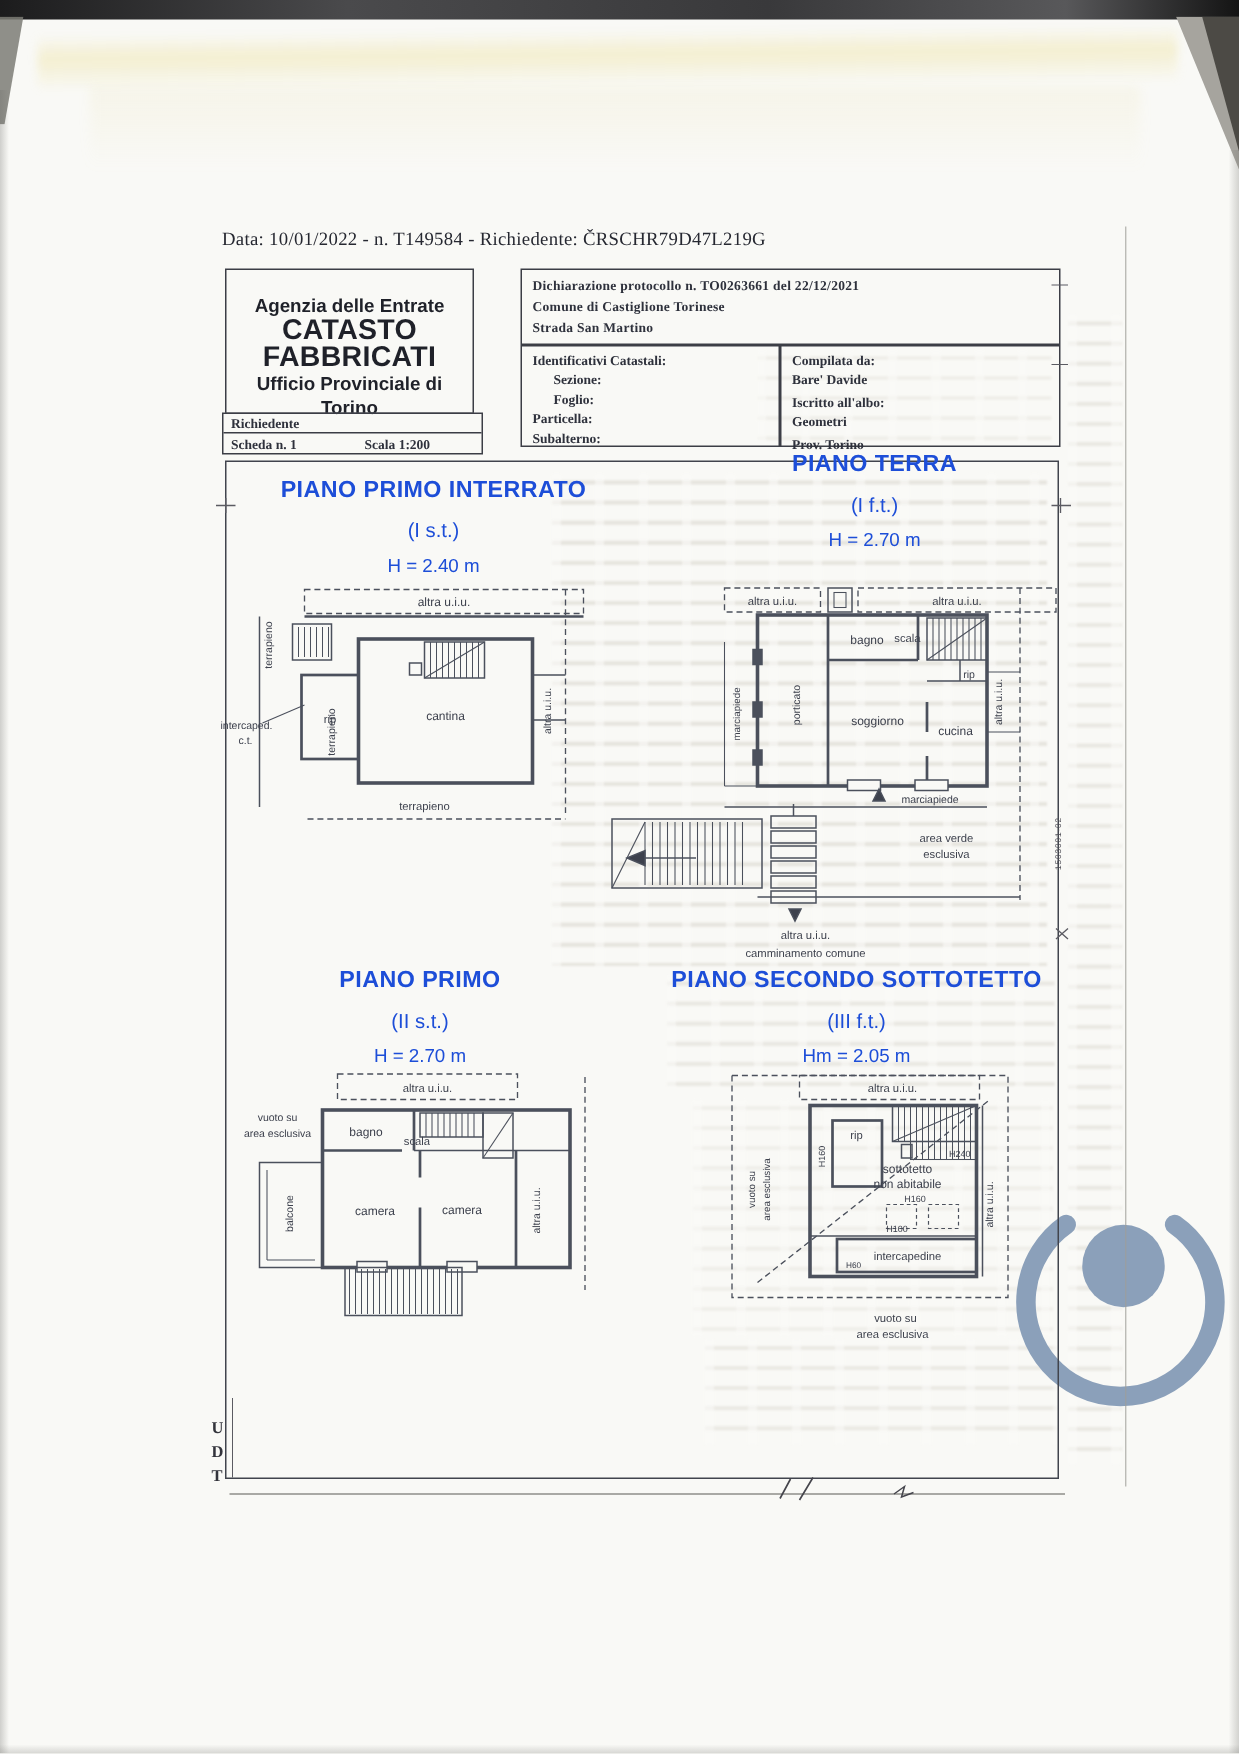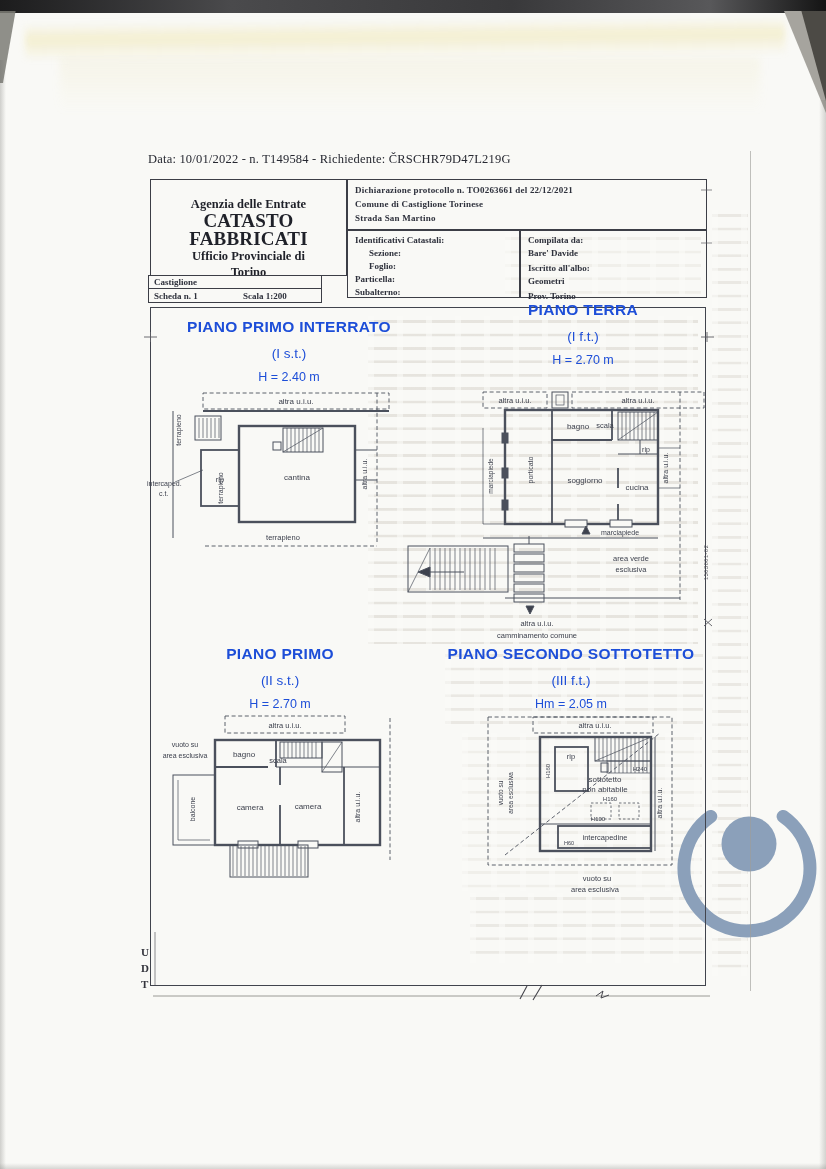--- a/index.html
+++ b/index.html
@@ -27,21 +27,21 @@
          background:linear-gradient(180deg,rgba(233,222,155,.14),rgba(233,222,155,0));filter:blur(4px);}
   
   .bleed{position:absolute;pointer-events:none;opacity:.6;filter:blur(.6px);
     background-image:
       repeating-linear-gradient(90deg,rgba(252,252,250,.6) 0 6px,rgba(252,252,250,0) 6px 29px),
       repeating-linear-gradient(180deg,rgba(255,255,255,0) 0 4px,rgba(147,136,117,.30) 4.5px 6.8px,rgba(255,255,255,0) 7.2px 13.4px);}
   
   .dataline{position:absolute;left:148px;top:152px;font-family:"Liberation Serif",serif;
             font-size:12.5px;color:#262831;letter-spacing:.2px;}
   .hbox{position:absolute;border:1.2px solid #3c3e46;box-sizing:border-box;background:rgba(252,252,249,.25);}
-  .office{left:150px;top:179px;width:197px;height:97px;text-align:center;color:#1f2129;padding-top:16px;font-family:Liberation Serif, serif;}
+  .office{left:150px;top:179px;width:166px;height:97px;text-align:center;color:#1f2129;padding-top:16px;}
   .office .o1{font-weight:700;font-size:12.5px;line-height:16px;}
   .office .o2{font-weight:700;font-size:19px;line-height:18px;letter-spacing:.2px;}
   .typed{font-family:Liberation Serif, serif;font-weight:700;color:#2e313c;}
   .decl{left:347px;top:179px;width:360px;height:51px;font-size:9px;line-height:14px;padding:3px 0 0 7px;letter-spacing:.2px;}
   .ident{left:347px;top:230px;width:173px;height:68px;font-size:9px;line-height:13px;padding:3px 0 0 7px;}
   .ident .ind{padding-left:14px;}
   .comp{left:520px;top:230px;width:187px;height:68px;font-size:9px;line-height:12.5px;padding:3px 0 0 7px;}
   .comp .gap{margin-top:3px;}
   .plani{left:148px;top:275px;width:174px;height:28px;font-size:9px;}
   .plani .r1{border-bottom:1px solid #3c3e46;padding:1px 0 1px 5px;}
@@ -111,21 +111,21 @@
 
   <div class="hbox comp typed">
     <div>Compilata da:</div>
     <div>Bare' Davide</div>
     <div class="gap">Iscritto all'albo:</div>
     <div>Geometri</div>
     <div class="gap">Prov. Torino</div>
   </div>
 
   <div class="hbox plani typed">
-    <div class="r1">Castiglione</div>
+    <div class="r1">Richiedente</div>
     <div class="r2">
       <span class="sheet">Scheda n. 1</span>
       <span class="scale">Scala 1:200</span>
     </div>
   </div>
 
   <svg class="wm" style="left:658px;top:778px" width="168" height="172" viewBox="0 0 168 172">
     <path d="M52.8 38.4 A63 63 0 1 0 125.1 38.4" fill="none" stroke-width="13" stroke-linecap="round" stroke="#8ba0ba"></path>
     <circle cx="91" cy="66" r="27.5" fill="#8ba0ba"></circle>
   </svg>

